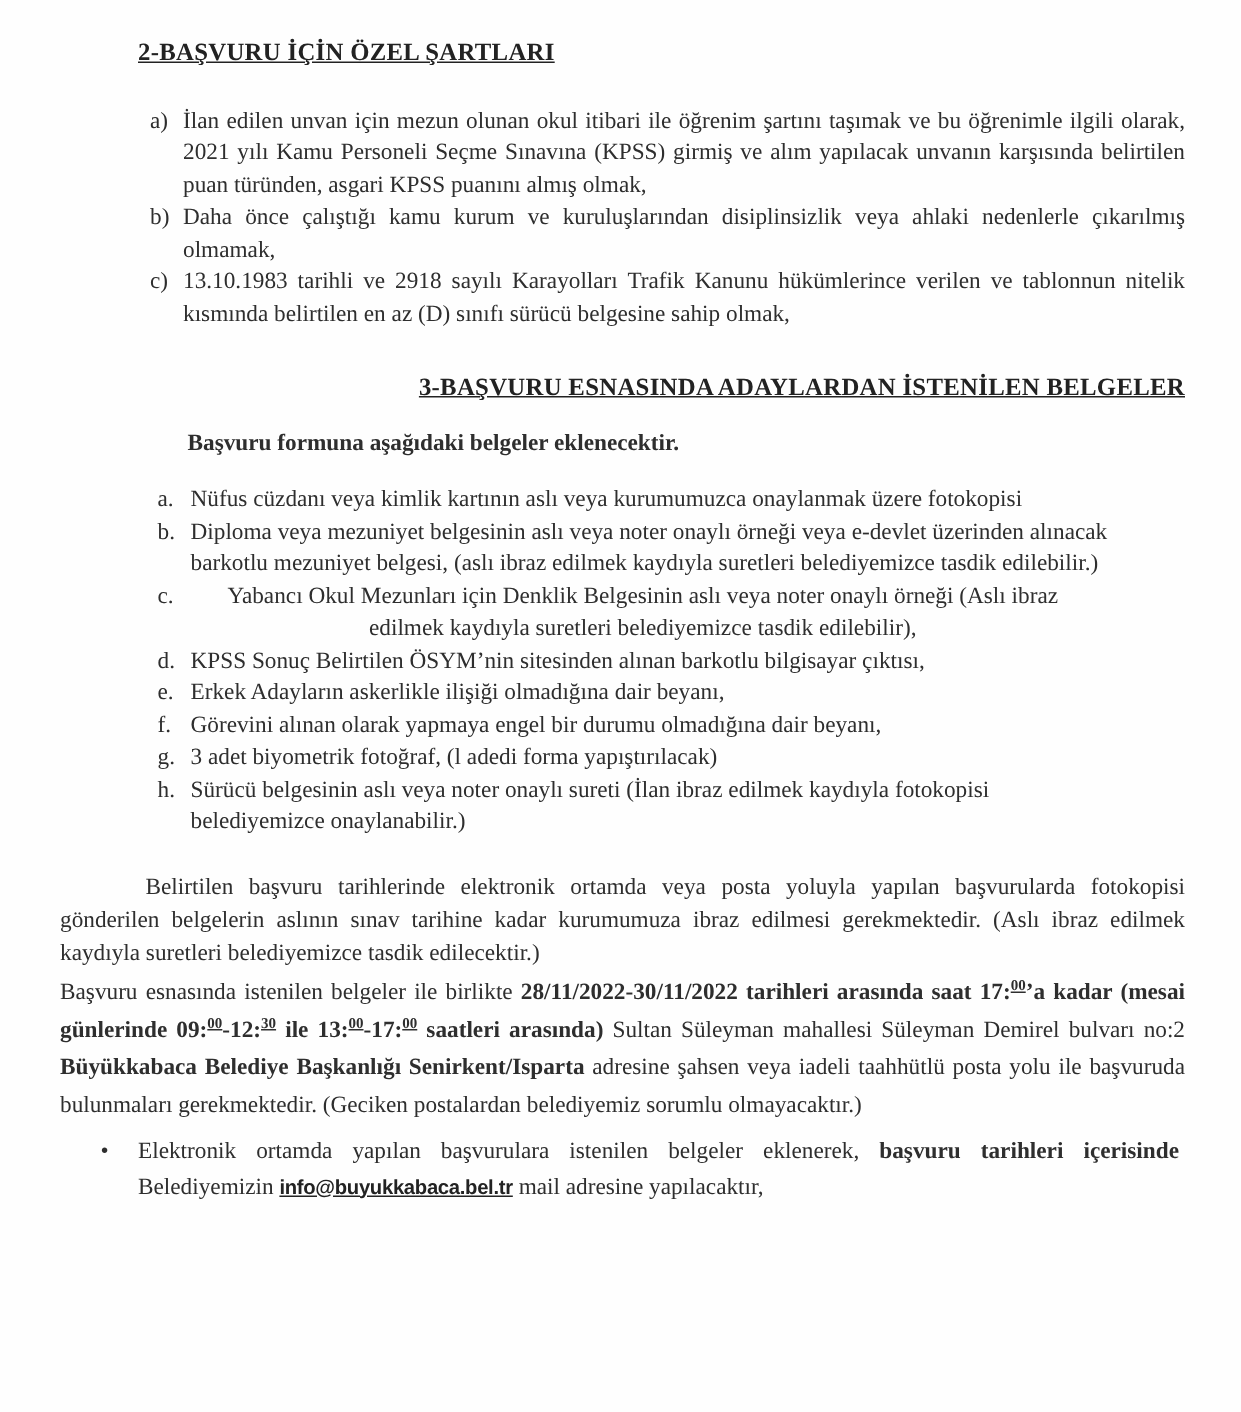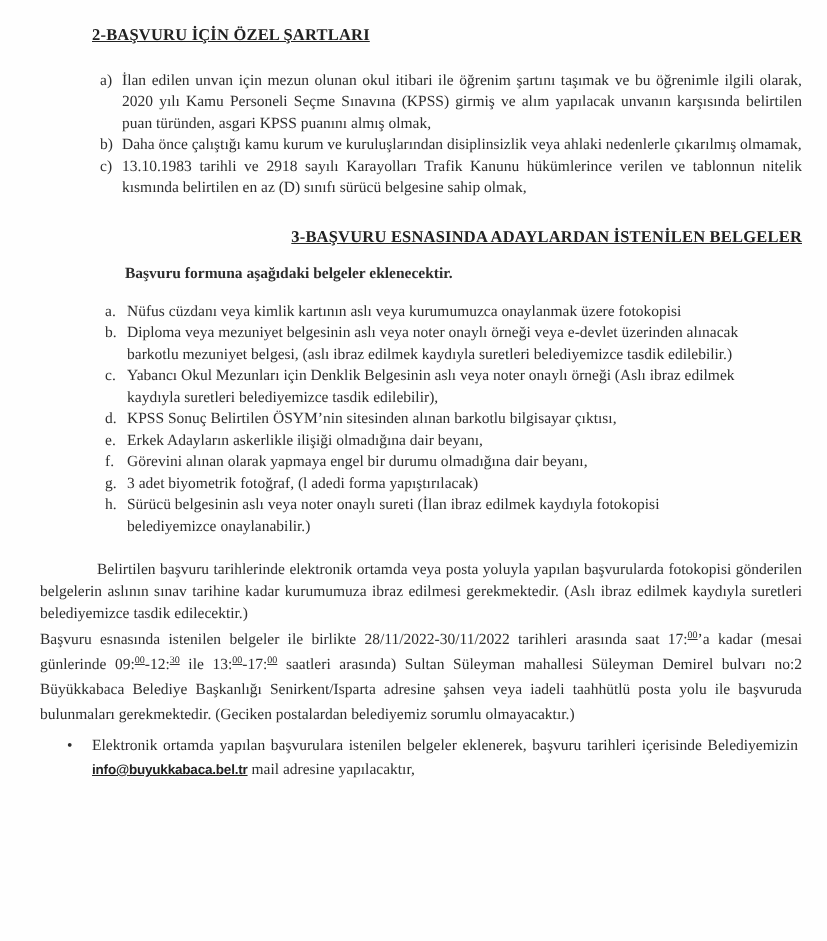--- a/index.html
+++ b/index.html
@@ -1,21 +1,21 @@
 <!DOCTYPE html>
 <html lang="tr"><head>
 <meta charset="utf-8">
 <style>
   html, body { margin: 0; padding: 0; background: #ffffff; }
   .page {
     width: 827px;
     height: 941px;
     box-sizing: border-box;
     background: #fefefe;
-    padding: 20px 25px 10px 40px;
+    padding: 20px 37px 10px 40px;
     font-family: "Liberation Serif", "DejaVu Serif", serif;
     color: #2e2e2e;
     font-size: 15.5px;
     line-height: 21.5px;
     overflow: hidden;
     text-rendering: geometricPrecision;
   }
   .sec-heading {
     font-weight: bold;
     font-size: 16.5px;
@@ -31,21 +31,21 @@
   .ltr-list { margin-left: 60px; }
   .ltr-list .li { display: flex; }
   .ltr-list .marker { flex: 0 0 22px; }
   .ltr-list .itxt { flex: 1 1 auto; text-align: justify; }
 
   .doc-list { margin-left: 65px; margin-top: 16px; }
   .doc-list .li { display: flex; }
   .doc-list .marker { flex: 0 0 22px; }
   .doc-list .itxt { flex: 1 1 auto; padding-right: 14px; }
 
-  .bold { font-weight: normal; }
+  .bold { font-weight: bold; }
   .sub-bold { font-weight: bold; margin-left: 85px; }
 
   .para-indent {
     text-align: justify;
     text-indent: 85px;
     line-height: 22px;
     margin-top: 2px;
   }
   .closing-para {
     text-align: justify;
@@ -82,21 +82,21 @@
 </head>
 <body>
 
 <div class="page">
 
   <div class="sec-heading h2-top">2-BAŞVURU İÇİN ÖZEL ŞARTLARI</div>
 
   <div class="ltr-list">
     <div class="li">
       <span class="marker">a)</span>
-      <span class="itxt">İlan edilen unvan için  mezun olunan okul itibari ile öğrenim şartını taşımak ve bu öğrenimle ilgili olarak, 2020 yılı Kamu Personeli Seçme Sınavına (KPSS) girmiş ve alım yapılacak unvanın karşısında belirtilen puan türünden, asgari KPSS puanını almış olmak,</span>
+      <span class="itxt">İlan edilen unvan için  mezun olunan okul itibari ile öğrenim şartını taşımak ve bu öğrenimle ilgili olarak, 2021 yılı Kamu Personeli Seçme Sınavına (KPSS) girmiş ve alım yapılacak unvanın karşısında belirtilen puan türünden, asgari KPSS puanını almış olmak,</span>
     </div>
     <div class="li">
       <span class="marker">b)</span>
       <span class="itxt">Daha önce çalıştığı kamu kurum ve kuruluşlarından disiplinsizlik veya ahlaki nedenlerle çıkarılmış olmamak,</span>
     </div>
     <div class="li">
       <span class="marker">c)</span>
       <span class="itxt">13.10.1983 tarihli ve 2918 sayılı Karayolları Trafik Kanunu hükümlerince verilen ve tablonnun nitelik kısmında belirtilen en az (D) sınıfı sürücü belgesine sahip olmak,</span>
     </div>
   </div>
@@ -111,21 +111,21 @@
     <div class="li">
       <span class="marker">a.</span>
       <span class="itxt">Nüfus cüzdanı veya kimlik kartının aslı veya kurumumuzca onaylanmak üzere fotokopisi</span>
     </div>
     <div class="li">
       <span class="marker">b.</span>
       <span class="itxt">Diploma veya mezuniyet belgesinin aslı veya noter onaylı örneği veya e-devlet üzerinden alınacak barkotlu mezuniyet belgesi, (aslı ibraz edilmek kaydıyla suretleri belediyemizce tasdik edilebilir.)</span>
     </div>
     <div class="li">
       <span class="marker">c.</span>
-      <span class="itxt" style="padding-right:60px;">Yabancı Okul Mezunları için Denklik Belgesinin aslı veya noter onaylı örneği (Aslı ibraz edilmek kaydıyla suretleri belediyemizce tasdik edilebilir),</span>
+      <span class="itxt" style="padding-right:60px;text-align:center;">Yabancı Okul Mezunları için Denklik Belgesinin aslı veya noter onaylı örneği (Aslı ibraz edilmek kaydıyla suretleri belediyemizce tasdik edilebilir),</span>
     </div>
     <div class="li">
       <span class="marker">d.</span>
       <span class="itxt">KPSS Sonuç Belirtilen ÖSYM’nin sitesinden alınan barkotlu bilgisayar çıktısı,</span>
     </div>
     <div class="li">
       <span class="marker">e.</span>
       <span class="itxt">Erkek Adayların askerlikle ilişiği olmadığına dair beyanı,</span>
     </div>
     <div class="li">

